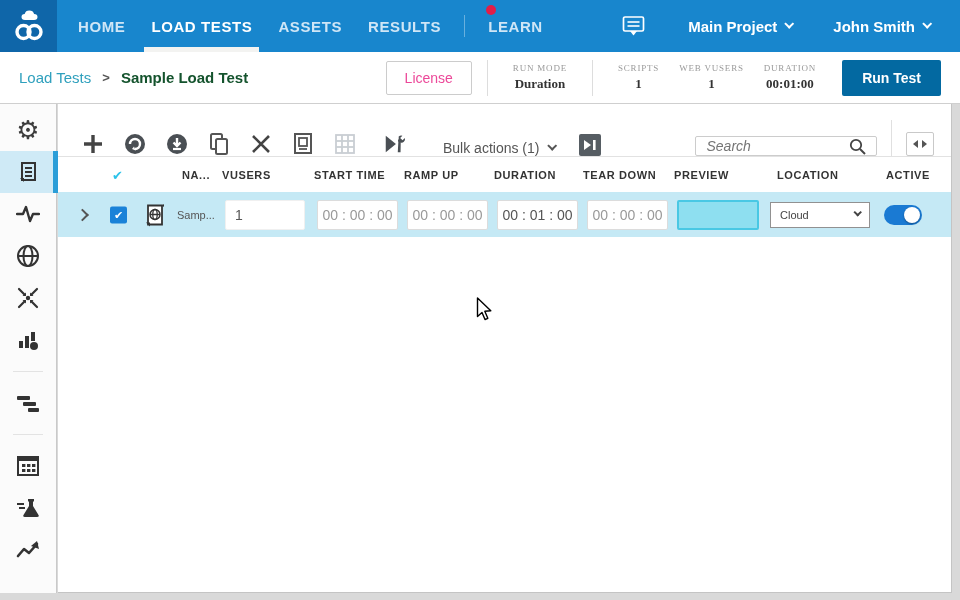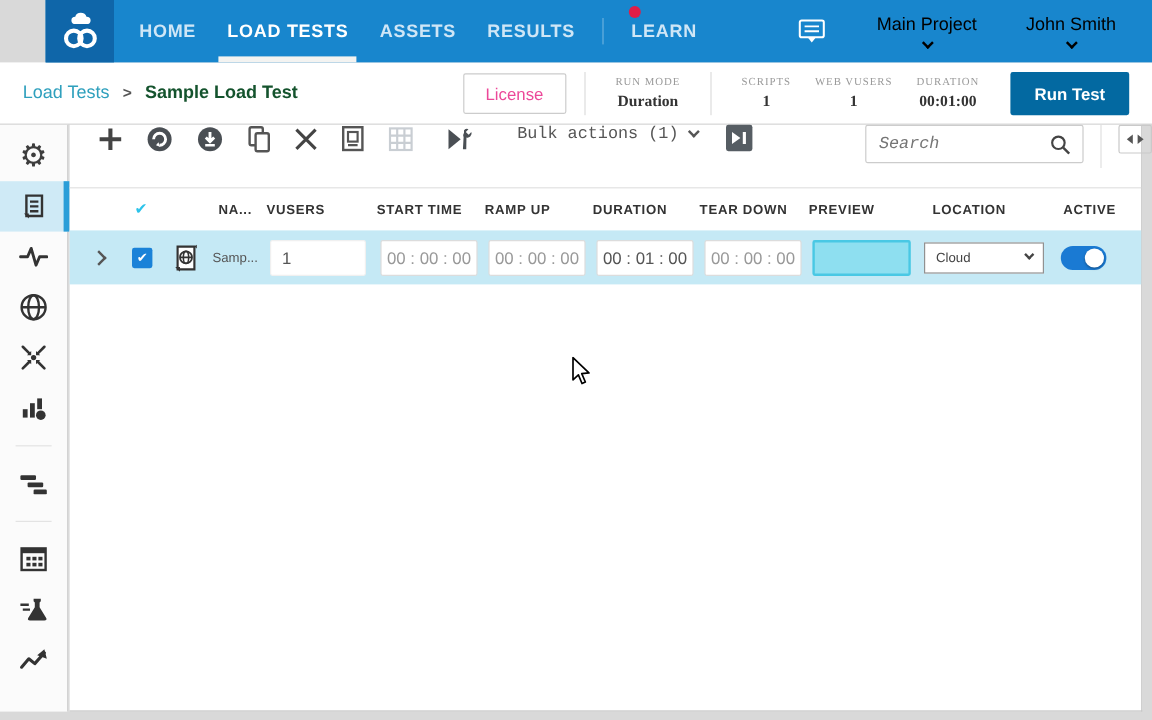--- a/index.html
+++ b/index.html
@@ -1,30 +1,30 @@
 <!DOCTYPE html>
 <html><head>
 <meta charset="utf-8">
 <style>
   * { box-sizing: border-box; margin: 0; padding: 0; }
   html,body { width:960px; height:600px; overflow:hidden; }
   body { font-family:"Liberation Sans", sans-serif; background:#d9d9d9; position:relative; }
 
   
-  .topnav { height:52px; background:#1886cd; display:flex; align-items:stretch; position:relative;margin-left:38px; }
+  .topnav { height:52px; background:#1886cd; display:flex; align-items:stretch; position:relative; }
   .logo { width:57px; background:#0f66a9; display:flex; align-items:center; justify-content:center; }
   .nav-items { display:flex; margin-left:8px; }
   .nav-item { padding:0 13px; color:#cfe6f6; font-size:15px; letter-spacing:.6px; display:flex; align-items:center; position:relative; cursor:pointer; font-weight:600; }
   .nav-item.active { color:#fff; }
   .nav-item.active::after { content:""; position:absolute; left:6px; right:6px; bottom:0; height:5px; background:#f3f3f1; }
   .nav-vdiv { width:1px; background:rgba(255,255,255,.35); margin:15px 10px; }
   .notif-dot { position:absolute; top:5px; left:11px; width:10px; height:10px; border-radius:50%; background:#e11d48; }
   .nav-right { margin-left:auto; display:flex; align-items:center; padding-right:20px; }
   .nav-icon-btn { display:flex; align-items:center; margin:0 12px; cursor:pointer; }
-  .nav-drop { color:#000000; font-size:15px; font-weight:400; display:flex; align-items:center; gap:8px; cursor:pointer; padding:0 10px;flex-direction:column; }
+  .nav-drop { color:#ffffff; font-size:15px; font-weight:700; display:flex; align-items:center; gap:8px; cursor:pointer; padding:0 10px; }
   .chev { width:7px; height:7px; border-right:2px solid currentColor; border-bottom:2px solid currentColor; transform:rotate(45deg) translateY(-1px); display:inline-block; margin-top:-4px; }
 
   
   .crumbbar { height:52px; background:#fff; border-bottom:1px solid #cfcfcf; display:flex; align-items:center; padding:0 19px; }
   .crumb-link { color:#2fa0bd; font-size:15px; cursor:pointer; }
   .crumb-sep { color:#555; margin:0 11px; font-weight:700; font-size:13px; }
   .crumb-current { color:#14532d; font-weight:700; font-size:15px; }
   .crumb-right { margin-left:auto; display:flex; align-items:center; }
   .license-btn { border:1px solid #ccc; border-radius:2px; background:#fff; color:#ec4899; font-size:14px; padding:8px 18px; cursor:pointer; font-family:inherit; }
   .vdiv { width:1px; height:36px; background:#ddd; margin:0 15px; }
@@ -36,27 +36,27 @@
   
   .sidebar { position:absolute; top:104px; left:0; width:57px; height:489px; background:#fbfbfb; border-right:1px solid #c9c9c9; display:flex; flex-direction:column; align-items:center; padding-top:5px; }
   .side-item { width:57px; height:42px; display:flex; align-items:center; justify-content:center; position:relative; color:#3d3d3d; cursor:pointer; }
   .side-item.active { background:#cfeaf6; }
   .side-item.active::after { content:""; position:absolute; right:-1px; top:0; bottom:0; width:5px; background:#2b9ed8; }
   .side-div { width:30px; height:1px; background:#e3e3e3; margin:10px 0; }
   .gear-glyph { font-family:"DejaVu Sans", sans-serif; font-size:26px; line-height:1; color:#3d3d3d; }
 
   
   .panel { position:absolute; top:104px; left:58px; width:894px; height:489px; background:#fff; border-right:1px solid #c4c4c4; border-bottom:1px solid #c4c4c4; }
-  .toolbar { height:53px; border-bottom:1px solid #e2e2e2; display:flex; align-items:flex-start; padding-left:14px;font-family:Liberation Mono, monospace; }
+  .toolbar { height:53px; border-bottom:1px solid #e2e2e2; display:flex; align-items:flex-end; padding-left:14px; }
   .tb-icon { width:24px; height:24px; margin:0 9px; display:flex; align-items:center; justify-content:center; cursor:pointer; }
   .tb-icon.disabled { cursor:default; }
   .bulk { display:flex; align-items:center; color:#555; font-size:14px; margin-left:27px; gap:9px; cursor:pointer; white-space:nowrap; }
   .bulk .chev { border-color:#555; }
   .launch-btn { width:22px; height:22px; background:#565d63; border-radius:2px; margin-left:24px; display:flex; align-items:center; justify-content:center; cursor:pointer; flex:none; }
-  .search { margin-left:94px; width:182px; height:32px; border:1px solid #ccc; border-radius:2px; display:flex; align-items:center; padding:0 10px; background:#fff; flex:none; }
+  .search { margin-left:94px; width:182px; height:20px; border:1px solid #ccc; border-radius:2px; display:flex; align-items:center; padding:0 10px; background:#fff; flex:none; }
   .search input { border:none; outline:none; flex:1; font-style:italic; font-size:14px; color:#555; background:transparent; font-family:inherit; min-width:0; }
   .tb-div { width:1px; height:36px; background:#e0e0e0; margin:0 14px; flex:none; }
   .expand-btn { width:28px; height:24px; border:1px solid #c9c9c9; border-radius:2px; display:flex; align-items:center; justify-content:center; gap:4px; cursor:pointer; flex:none; }
   .tri-l { width:0; height:0; border-top:4px solid transparent; border-bottom:4px solid transparent; border-right:5px solid #555; }
   .tri-r { width:0; height:0; border-top:4px solid transparent; border-bottom:4px solid transparent; border-left:5px solid #555; }
 
   
   .thead { height:35px; position:relative; }
   .th { position:absolute; top:50%; transform:translateY(-50%); font-size:11px; font-weight:700; color:#333; letter-spacing:.6px; white-space:nowrap; }
   .th-check { color:#2cc3ea; font-family:"DejaVu Sans", sans-serif; font-size:13px; cursor:pointer; }

